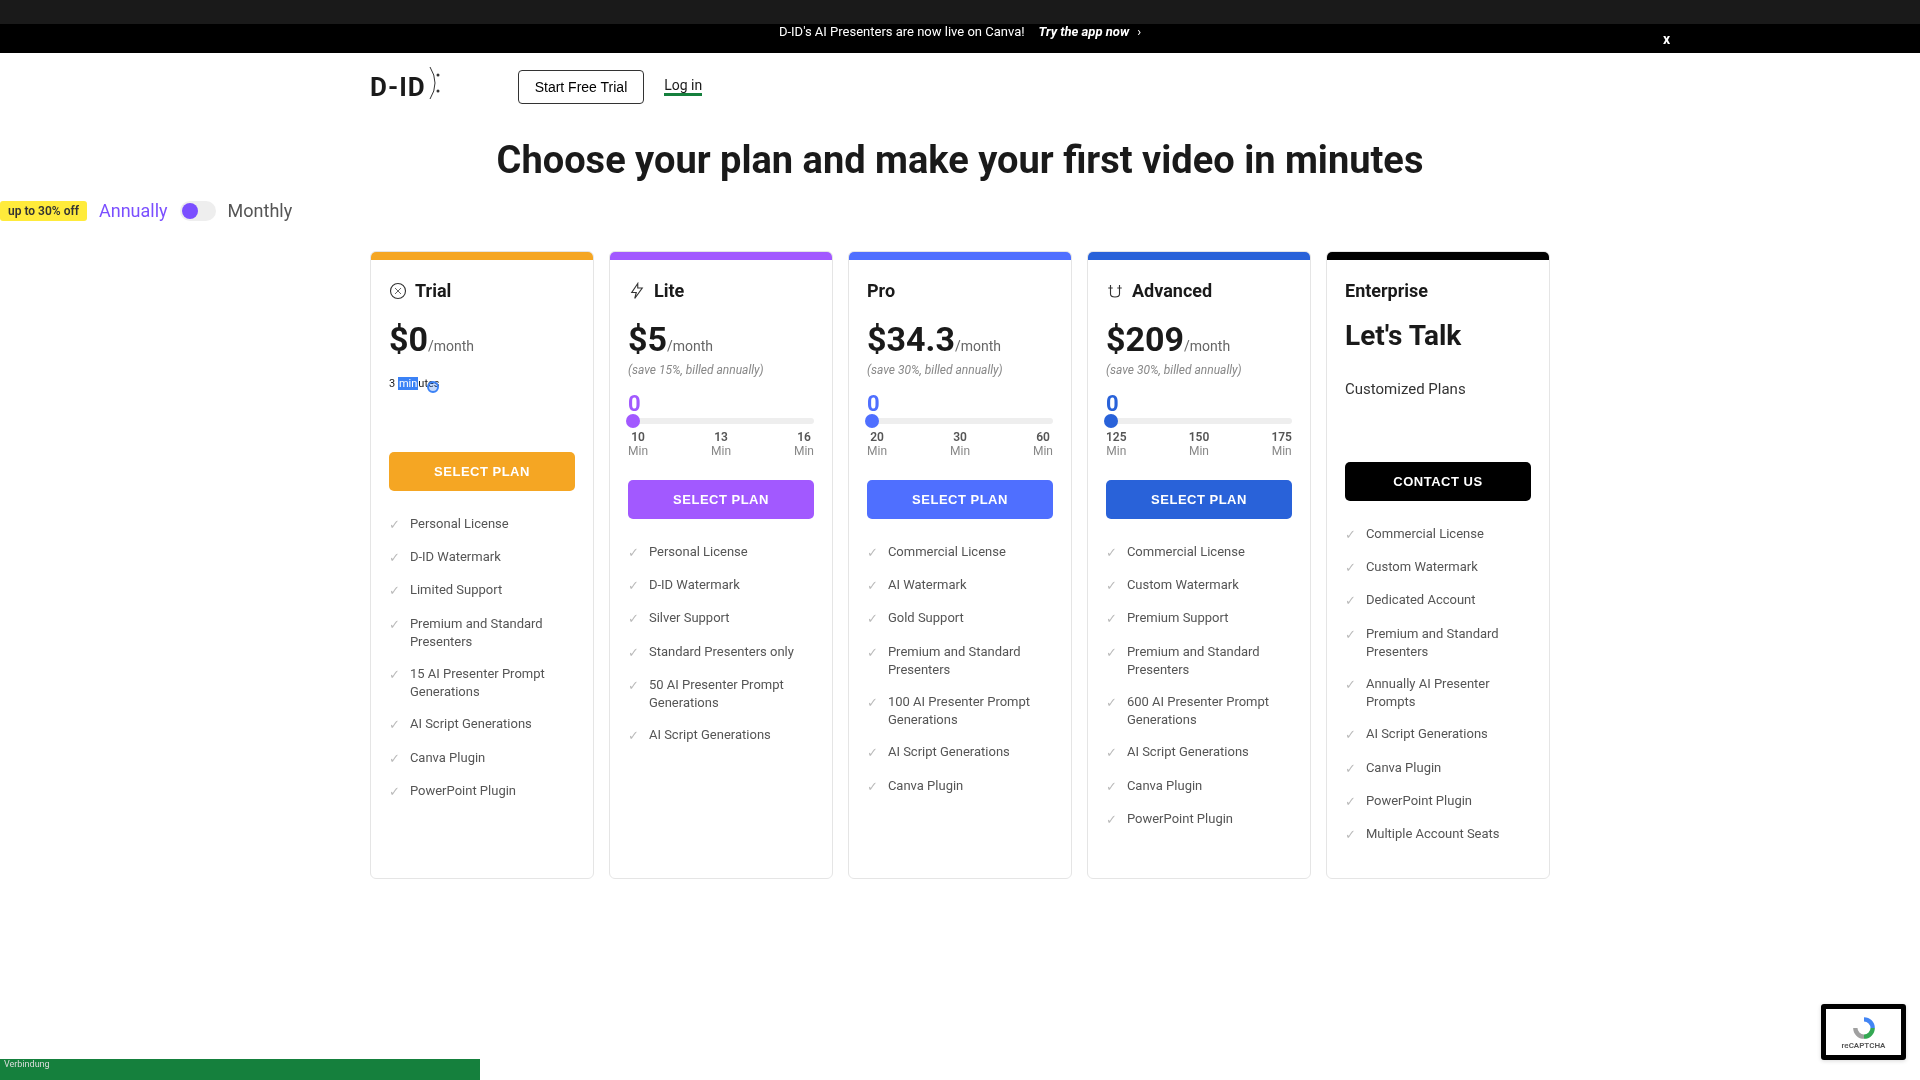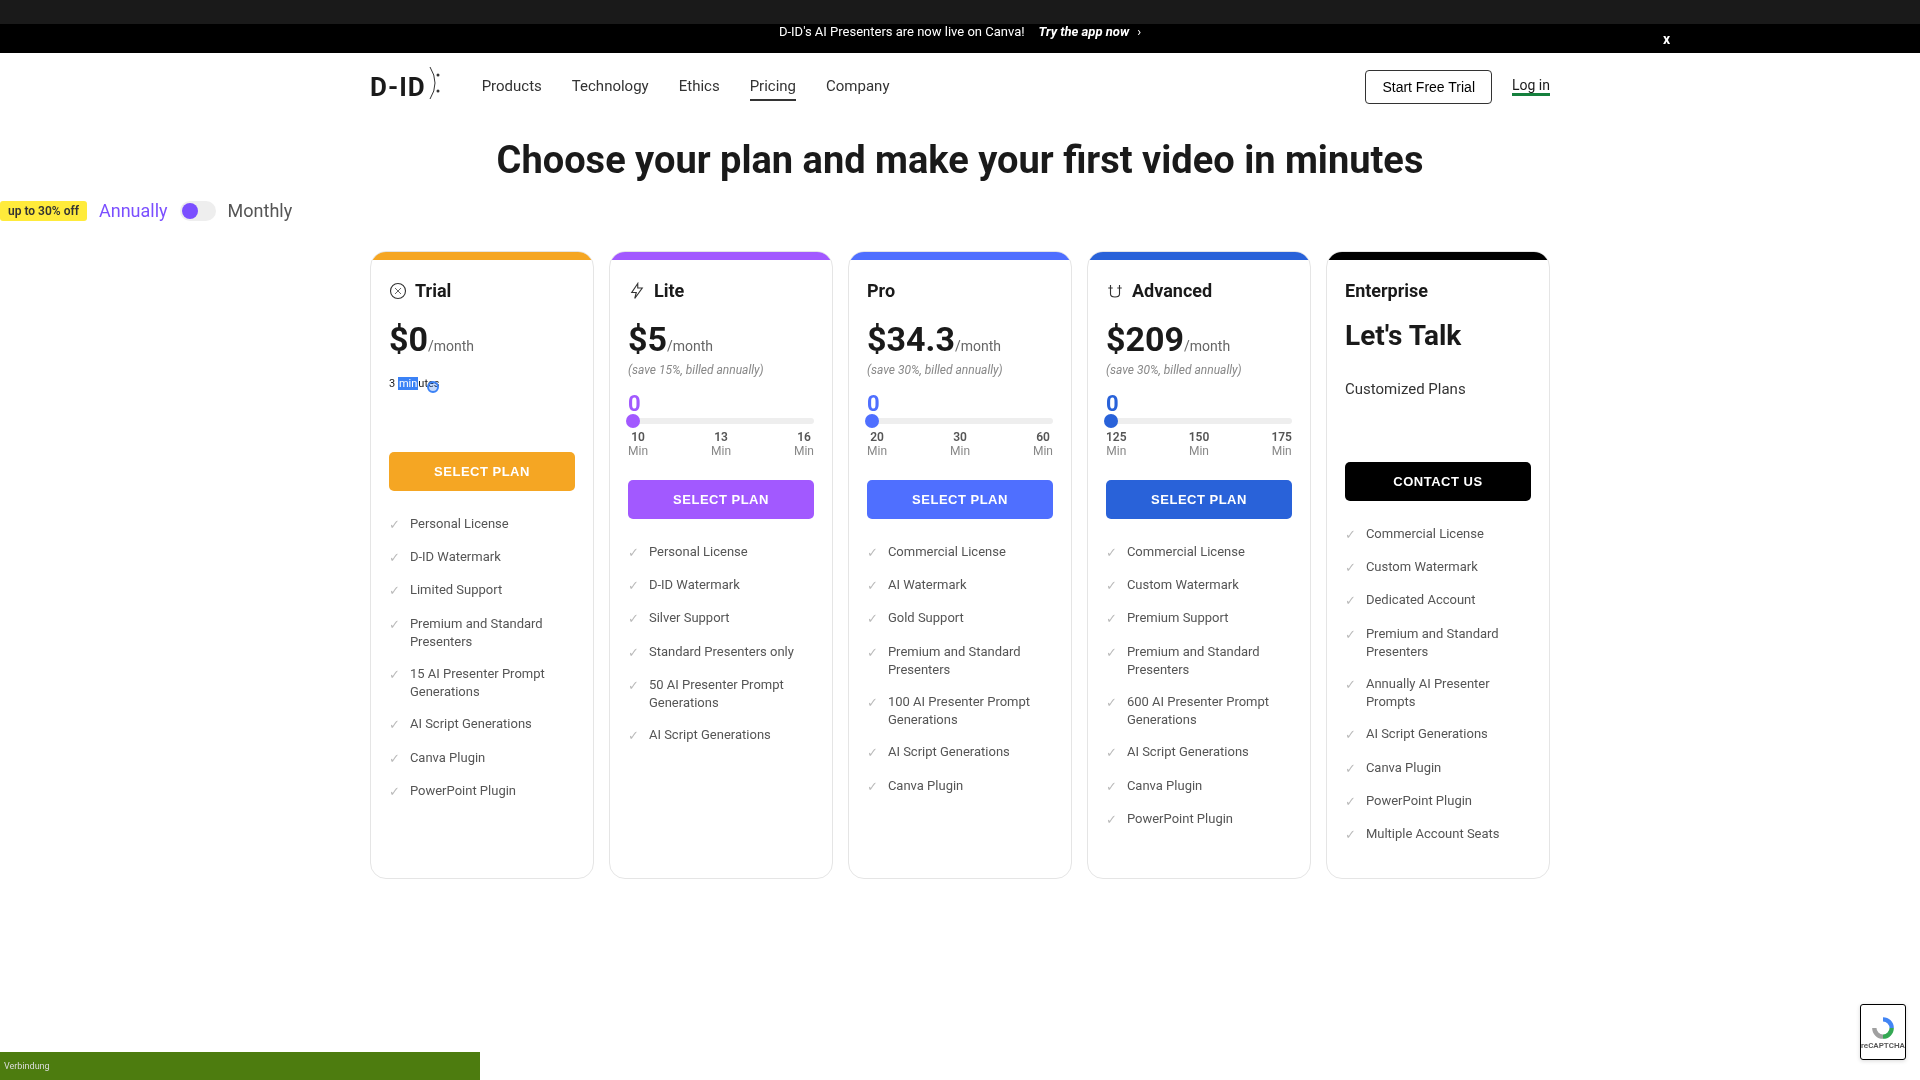--- a/index.html
+++ b/index.html
@@ -20,21 +20,21 @@
 .btn-outline { border: 1px solid #333; background: #fff; padding: 8px 16px; font-size: 14px; border-radius: 4px; cursor: pointer; }
 .login-link { font-size: 14px; border-bottom: 3px solid #15803d; cursor: pointer; }
 .page-title { text-align: center; font-size: 38px; font-weight: 700; margin-top: 18px; padding: 0 20px; }
 .billing-toggle { display: flex; align-items: center; justify-content: flex-start; gap: 12px; margin-top: 18px; }
 .discount-badge { background: #ffeb3b; color: #333; font-size: 12px; padding: 3px 8px; border-radius: 3px; font-weight: 600; }
 .toggle-label { font-size: 18px; color: #555; }
 .toggle-label.active { color: #7b4fff; }
 .toggle-switch { width: 36px; height: 20px; background: #eee; border-radius: 10px; position: relative; cursor: pointer; }
 .toggle-knob { width: 16px; height: 16px; background: #7b4fff; border-radius: 50%; position: absolute; top: 2px; left: 2px; }
 .plans { display: flex; gap: 15px; max-width: 1200px; margin: 30px auto 0; padding: 0 10px; }
-.plan { flex: 1; border: 1px solid #e5e5e5; border-radius: 16px; overflow: hidden; display: flex; flex-direction: column; }
+.plan { flex: 1; border: 1px solid #e5e5e5; border-radius: 6px; overflow: hidden; display: flex; flex-direction: column; }
 .plan-stripe { height: 8px; }
 .plan-body { padding: 20px 18px; flex: 1; display: flex; flex-direction: column; }
 .plan-header { display: flex; align-items: center; gap: 8px; margin-bottom: 18px; }
 .plan-icon { width: 18px; height: 18px; }
 .plan-name { font-size: 18px; font-weight: 700; }
 .plan-price { font-size: 34px; font-weight: 700; display: inline; }
 .plan-period { font-size: 14px; color: #666; font-weight: 400; }
 .plan-savings { font-size: 12px; font-style: italic; color: #888; margin-top: 4px; }
 .plan-minutes-text { font-size: 11px; margin-top: 18px; }
 .plan-minutes-text .hl { background: #3b82f6; color: #fff; padding: 0 1px; }
@@ -45,23 +45,23 @@
 .slider-labels { display: flex; justify-content: space-between; margin-top: 6px; font-size: 12px; color: #555; }
 .slider-labels div { text-align: center; }
 .slider-labels .num { font-weight: 600; }
 .slider-labels .unit { color: #888; }
 .plan-button { margin-top: 22px; padding: 12px; border: none; border-radius: 5px; font-size: 13px; font-weight: 700; letter-spacing: 0.5px; cursor: pointer; color: #fff; }
 .plan-features { margin-top: 24px; list-style: none; }
 .plan-features li { display: flex; align-items: flex-start; gap: 10px; margin-bottom: 14px; font-size: 13px; color: #555; line-height: 1.4; }
 .check { color: #bbb; flex-shrink: 0; margin-top: 1px; }
 .enterprise-heading { font-size: 28px; font-weight: 700; margin-top: 0; }
 .enterprise-sub { font-size: 15px; margin-top: 28px; color: #333; }
-.recaptcha { position: fixed; bottom: 20px; right: 14px; width: 46px; height: 56px; background: #fff; border: 1px solid #000000; border-radius: 3px; box-shadow: 0 1px 4px rgba(0,0,0,0.15); display: flex; flex-direction: column; align-items: center; justify-content: center; font-size: 7px; color: #666; }
+.recaptcha { position: fixed; bottom: 20px; right: 14px; width: 85px; height: 56px; background: #fff; border: 5px solid #000000; border-radius: 3px; box-shadow: 0 1px 4px rgba(0,0,0,0.15); display: flex; flex-direction: column; align-items: center; justify-content: center; font-size: 7px; color: #666; }
 .recaptcha-icon { width: 26px; height: 26px; }
-.status-bar { position: fixed; bottom: 0; left: 0; width: 480px; height: 28px; background: #4d7c0f; color: #ddd; font-size: 9px; padding-left: 4px; display: flex; align-items: center; }
+.status-bar { position: fixed; bottom: 0; left: 0; width: 480px; height: 21px; background: #15803d; color: #ddd; font-size: 9px; padding-left: 4px; display: flex; }
 .spacer-top { height: 40px; }
 .cursor-indicator { position: absolute; width: 12px; height: 12px; border: 2px solid #3b82f6; border-radius: 50%; background: rgba(59,130,246,0.3); }
 </style>
 </head>
 <body>
 
 <div class="top-black-bar"></div>
 
 <div class="announcement-bar">
   <span>D-ID's AI Presenters are now live on Canva!</span>
@@ -74,27 +74,20 @@
   <div class="logo">
     <span class="logo-text">D-ID</span>
     <span class="logo-bracket">
       <svg width="14" height="36" viewBox="0 0 14 36">
           <path d="M2 2 Q12 18 2 34" stroke="#333" stroke-width="1" fill="none"></path>
           <circle cx="10" cy="10" r="1.5" fill="#333"></circle>
           <circle cx="10" cy="26" r="1.5" fill="#333"></circle>
         </svg>
     </span>
   </div>
-  <nav class="nav">
-    <span class="nav-item">Products</span>
-    <span class="nav-item">Technology</span>
-    <span class="nav-item">Ethics</span>
-    <span class="nav-item active">Pricing</span>
-    <span class="nav-item">Company</span>
-  </nav>
   <div class="header-actions">
     <button class="btn-outline">Start Free Trial</button>
     <span class="login-link">Log in</span>
   </div>
 </div>
 
 <h1 class="page-title">Choose your plan and make your first video in minutes</h1>
 
 <div class="billing-toggle">
   <span class="discount-badge">up to 30% off</span>

